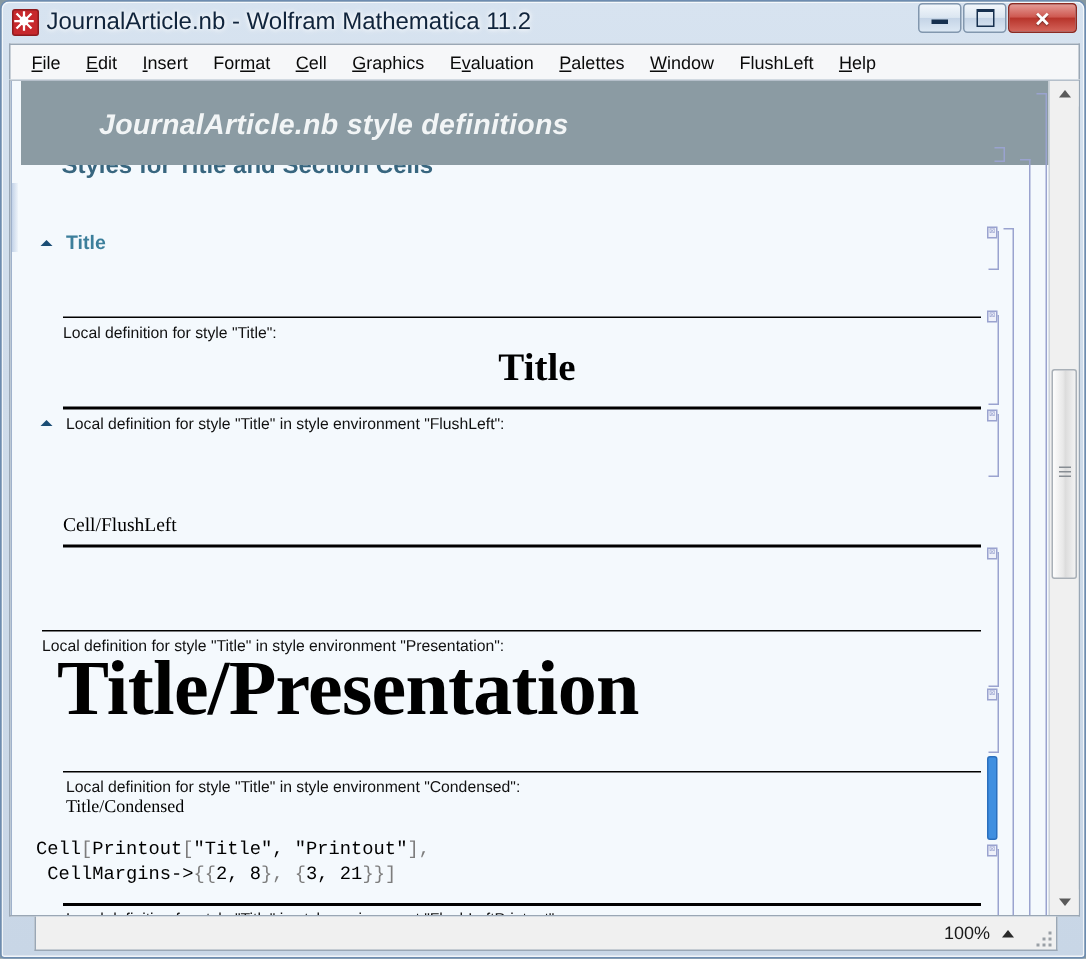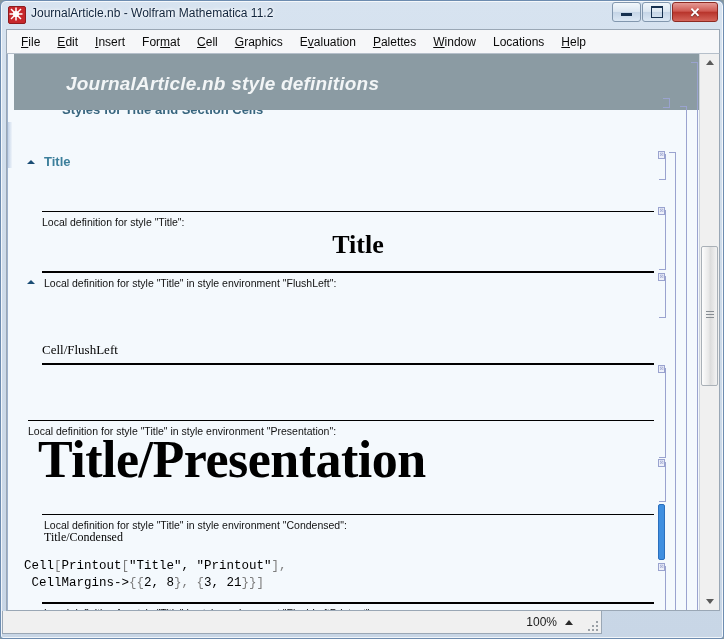--- a/index.html
+++ b/index.html
@@ -33,21 +33,21 @@
     position: absolute; left: 7px; top: 5px;
     width: 16px; height: 16px;
     background: #c7282c;
     border: 1px solid #8e1b1e;
     border-radius: 2px;
     overflow: hidden;
   }
   #app-icon svg { display:block; }
   #window-title {
     position: absolute; left: 30px; top: 5px;
-    font-size: 12px;
+    font-size: 16px;
     color: #10243c;
     white-space: nowrap;
     text-shadow: 0 0 3px #fff, 0 0 5px #fff;
   }
   .winbtn {
     position: absolute; top: 1px;
     height: 20px;
     box-sizing: border-box;
     border: 1px solid #8297ae;
     border-radius: 3px;
@@ -138,25 +138,24 @@
   #nb-left-shade {
     position: absolute;
     left: 1px; top: 68px; width: 4px; height: 46px;
     background: linear-gradient(to right,#c3d3e8,#eef4fa);
   }
 
   
   #clipped-section {
     position: absolute;
     left: 27px; top: -8px;
-    font-size: 13px;
+    font-size: 16px;
     font-weight: bold;
     color: #38667f;
     white-space: nowrap;
-    margin-left: 21px;
   }
 
   
   #section-title-row {
     position: absolute;
     left: 13px; top: 44px;
     display: flex; align-items: center;
   }
   .caret-up {
     width: 0; height: 0;
@@ -294,22 +293,22 @@
     position: absolute; left: 4px; top: 64px;
     width: 8px; height: 7px;
   }
   #sb-grip i {
     display: block; height: 1px; background: #878d93; margin-bottom: 2px;
   }
 
   
   #statusbar {
     position: absolute;
-    left: 1px; top: 610px;
-    width: 600px; height: 23px;
+    left: 22px; top: 610px;
+    width: 682px; height: 23px;
     box-sizing: border-box;
     background: #f0f0f0;
     border: 1px solid #9aa7b5;
     border-top: none;
   }
   #zoom-level {
     position: absolute;
     right: 44px; top: 4px;
     font-size: 12px;
     color: #1a1a1a;
@@ -369,21 +368,21 @@
   <div id="menubar">
     <div class="menu-item"><u>F</u>ile</div>
     <div class="menu-item"><u>E</u>dit</div>
     <div class="menu-item"><u>I</u>nsert</div>
     <div class="menu-item">For<u>m</u>at</div>
     <div class="menu-item"><u>C</u>ell</div>
     <div class="menu-item"><u>G</u>raphics</div>
     <div class="menu-item">E<u>v</u>aluation</div>
     <div class="menu-item"><u>P</u>alettes</div>
     <div class="menu-item"><u>W</u>indow</div>
-    <div class="menu-item">Locations</div>
+    <div class="menu-item">FlushLeft</div>
     <div class="menu-item"><u>H</u>elp</div>
   </div>
 
   <div id="notebook">
 
     <div id="nb-left-rule"></div>
     <div id="nb-left-shade"></div>
 
     <div id="nb-header-band">
       <div id="nb-header-title">JournalArticle.nb  style definitions</div>

